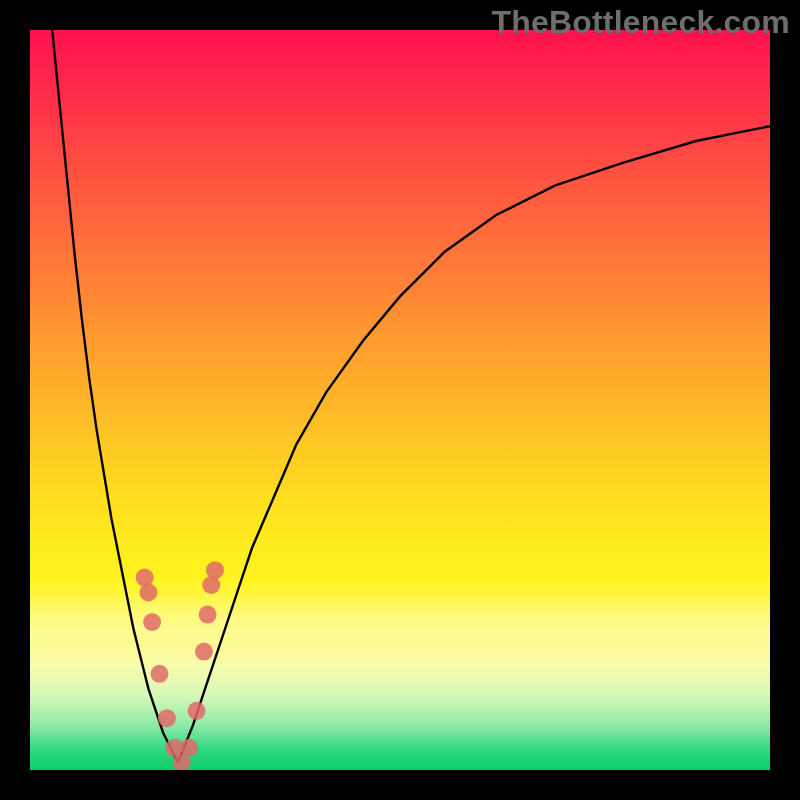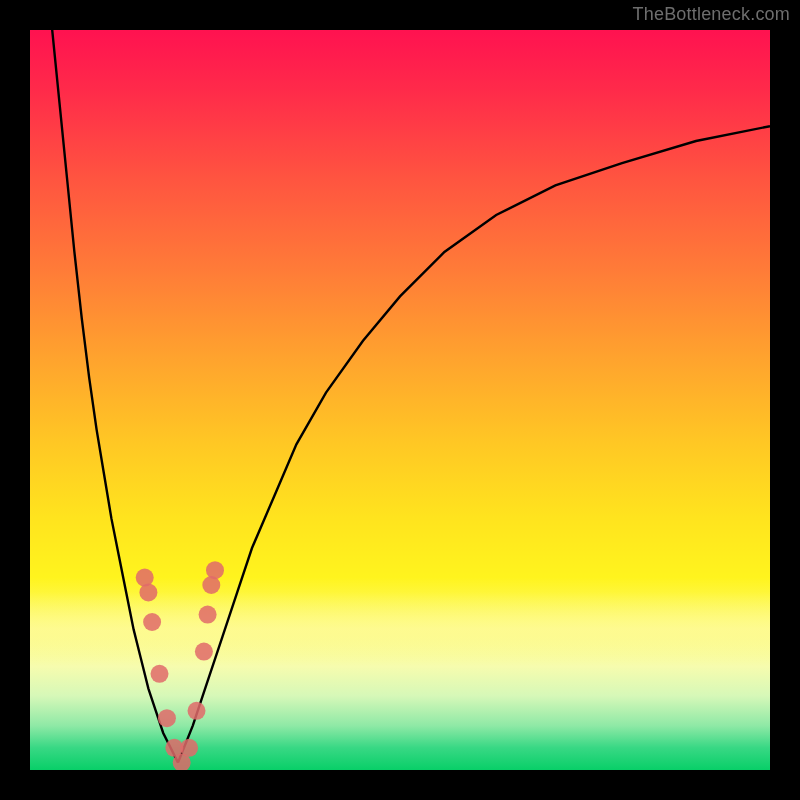--- a/index.html
+++ b/index.html
@@ -54,22 +54,22 @@
   }
   svg.curves {
     position: absolute;
     inset: 0;
   }
   .watermark {
     position: absolute;
     top: 4px;
     right: 10px;
     color: #6e6e6e;
-    font-size: 18px;
-    font-weight: 400;
+    font-size: 32px;
+    font-weight: 700;
     letter-spacing: 0.2px;
     user-select: none;
   }
 </style>
 </head>
 <body>
 
 <div class="frame">
   <div class="plot-area">
     <div class="gradient"></div>

